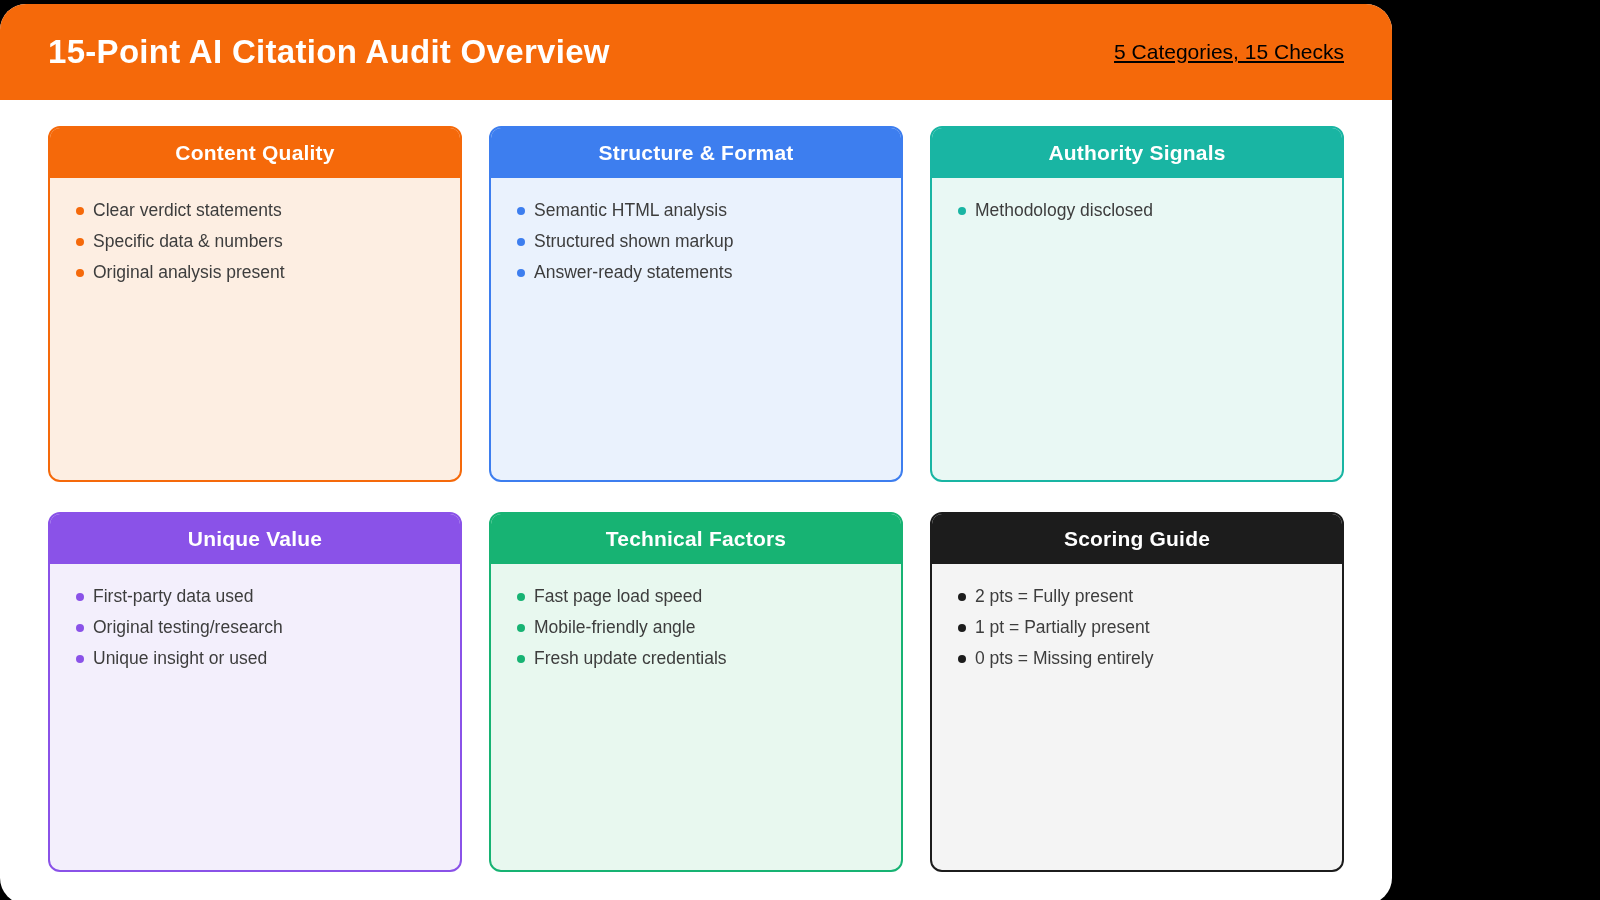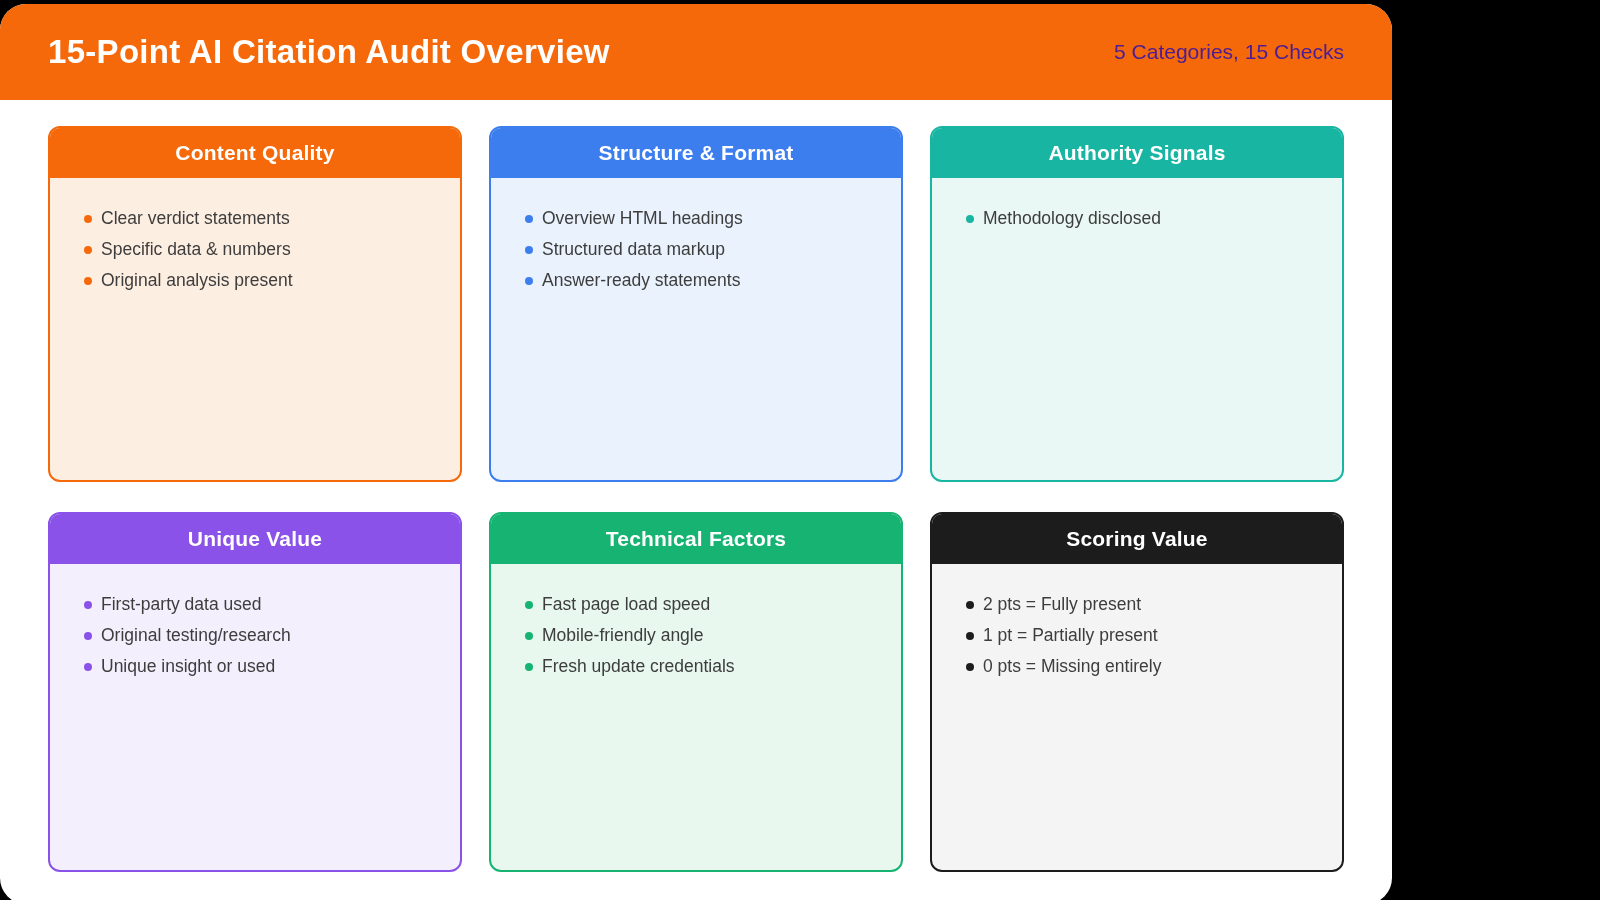--- a/index.html
+++ b/index.html
@@ -64,21 +64,21 @@
     display: flex;
     align-items: center;
     justify-content: center;
     color: #FFFFFF;
     font-size: 21px;
     font-weight: bold;
     letter-spacing: 0.2px;
   }
   .card-list {
     list-style: none;
-    margin: 12px;
+    margin: 4px;
     padding: 13px 14px 0 22px;
   }
   .card-list li {
     display: flex;
     align-items: center;
     height: 31px;
     font-size: 17.5px;
     color: #3D3D3D;
   }
   .dot {
@@ -90,21 +90,21 @@
     margin-right: 9px;
   }
 </style>
 </head>
 <body>
 
 <div class="page">
 
   <div class="header" style="background: rgb(245, 105, 10);">
     <div class="header-title" style="color: rgb(255, 255, 255);">15-Point AI Citation Audit Overview</div>
-    <div class="header-subtitle" style="color: #4c1d95;">5 Categories, 15 Checks</div>
+    <div class="header-subtitle" style="color: #000000; text-decoration: underline;">5 Categories, 15 Checks</div>
   </div>
 
   <div class="grid">
 
     <section class="card" style="--accent: #F5690A; --body: #FDEEE2;">
       <header class="card-header">Content Quality</header>
       <ul class="card-list">
         <li>
             <span class="dot"></span>
             <span>Clear verdict statements</span>
@@ -118,25 +118,25 @@
             <span>Original analysis present</span>
           </li>
       </ul>
     </section>
 
     <section class="card" style="--accent: #3D7EEF; --body: #EAF2FD;">
       <header class="card-header">Structure &amp; Format</header>
       <ul class="card-list">
         <li>
             <span class="dot"></span>
-            <span>Overview HTML headings</span>
-          </li>
-        <li>
-            <span class="dot"></span>
-            <span>Structured data markup</span>
+            <span>Semantic HTML analysis</span>
+          </li>
+        <li>
+            <span class="dot"></span>
+            <span>Structured shown markup</span>
           </li>
         <li>
             <span class="dot"></span>
             <span>Answer-ready statements</span>
           </li>
       </ul>
     </section>
 
     <section class="card" style="--accent: #19B5A3; --body: #E9F8F4;">
       <header class="card-header">Authority Signals</header>
@@ -178,21 +178,21 @@
             <span>Mobile-friendly angle</span>
           </li>
         <li>
             <span class="dot"></span>
             <span>Fresh update credentials</span>
           </li>
       </ul>
     </section>
 
     <section class="card" style="--accent: #1C1C1C; --body: #F4F4F4;">
-      <header class="card-header">Scoring Value</header>
+      <header class="card-header">Scoring Guide</header>
       <ul class="card-list">
         <li>
             <span class="dot"></span>
             <span>2 pts = Fully present</span>
           </li>
         <li>
             <span class="dot"></span>
             <span>1 pt = Partially present</span>
           </li>
         <li>

